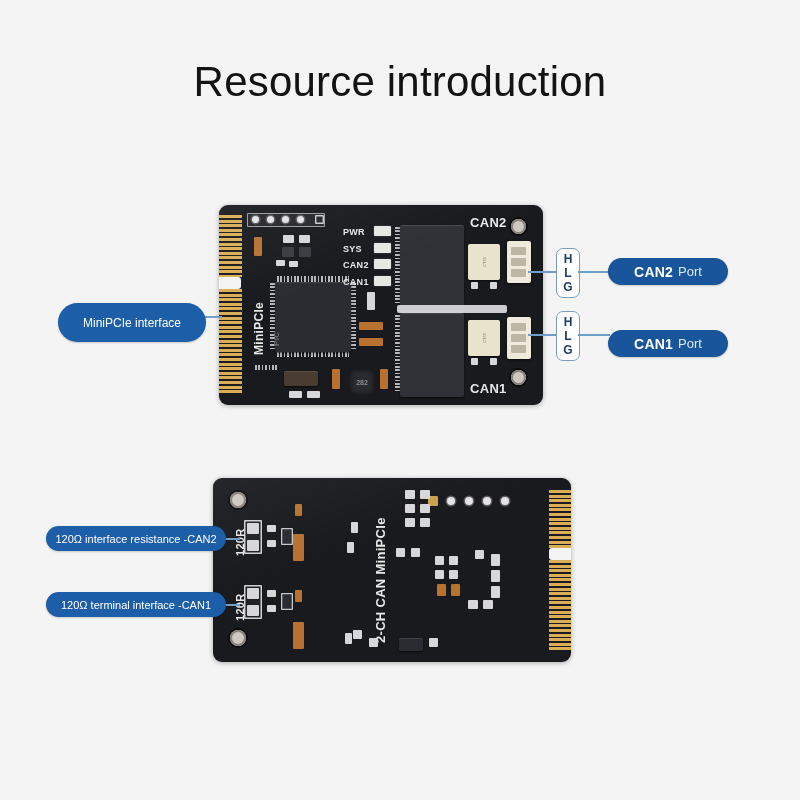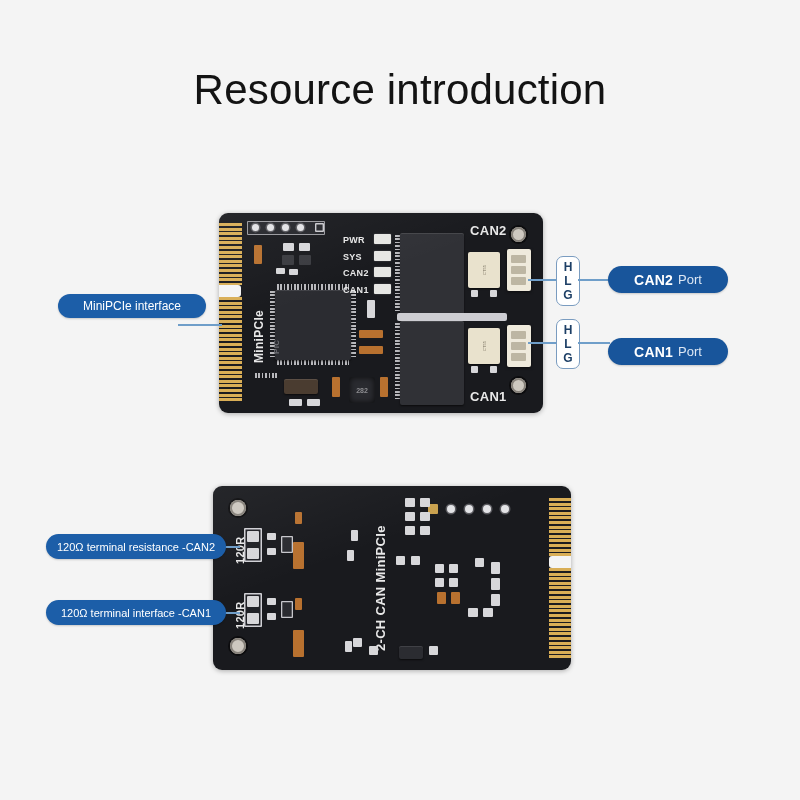--- a/index.html
+++ b/index.html
@@ -3,21 +3,21 @@
 <meta charset="utf-8">
 <style>
   html,body{margin:0;padding:0;}
   body{
     width:800px;height:800px;
     background:#f4f4f4;
     font-family:"Liberation Sans",sans-serif;
     overflow:hidden;
     position:relative;
   }
-  .stage{position:absolute;inset:0;margin-top:8px;}
+  .stage{position:absolute;inset:0;}
 
   
   .title{
     position:absolute;left:0;right:0;top:58px;
     text-align:center;
     font-size:42px;
     font-weight:400;
     color:#131313;
     letter-spacing:0.2px;
   }
@@ -286,21 +286,21 @@
     <div class="smd" style="left:278px;top:108px;width:9px;height:12px;"></div>
     <div class="smd" style="left:255px;top:122px;width:10px;height:9px;"></div>
     <div class="smd" style="left:270px;top:122px;width:10px;height:9px;"></div>
     <div class="smd" style="left:140px;top:152px;width:9px;height:9px;"></div>
     <div class="smd" style="left:156px;top:160px;width:9px;height:9px;"></div>
     <div class="chip" style="left:186px;top:160px;width:24px;height:13px;"></div>
     <div class="smd" style="left:216px;top:160px;width:9px;height:9px;"></div>
   </div>
 
   <div class="leader" style="left:178px;top:316px;width:44px;"></div>
-  <div class="pill" style="left:58px;top:286px;width:120px;height:24px;">MiniPCIe interface</div>
+  <div class="pill" style="left:58px;top:303px;width:120px;height:39px;">MiniPCIe interface</div>
 
   <div class="leader" style="left:528px;top:271px;width:28px;"></div>
   <div class="hlg" style="left:556px;top:248px;width:22px;height:48px;">
     <span>H</span>
     <span>L</span>
     <span>G</span>
   </div>
   <div class="leader" style="left:578px;top:271px;width:32px;"></div>
   <div class="pill port" style="left:608px;top:258px;width:88px;height:27px;">
     <b>CAN2</b>
@@ -313,18 +313,18 @@
     <span>L</span>
     <span>G</span>
   </div>
   <div class="leader" style="left:578px;top:334px;width:32px;"></div>
   <div class="pill port" style="left:608px;top:330px;width:88px;height:27px;">
     <b>CAN1</b>
     <span>Port</span>
   </div>
 
   <div class="leader" style="left:198px;top:538px;width:42px;"></div>
-  <div class="pill" style="left:46px;top:526px;width:152px;height:25px;font-size:11px;">120Ω terminal resistance -CAN2</div>
+  <div class="pill" style="left:46px;top:526px;width:152px;height:25px;font-size:11px;">120Ω interface resistance -CAN2</div>
 
   <div class="leader" style="left:198px;top:604px;width:42px;"></div>
   <div class="pill" style="left:46px;top:592px;width:152px;height:25px;font-size:11px;">120Ω terminal interface -CAN1</div>
 
 </div>
 
 </body></html>

